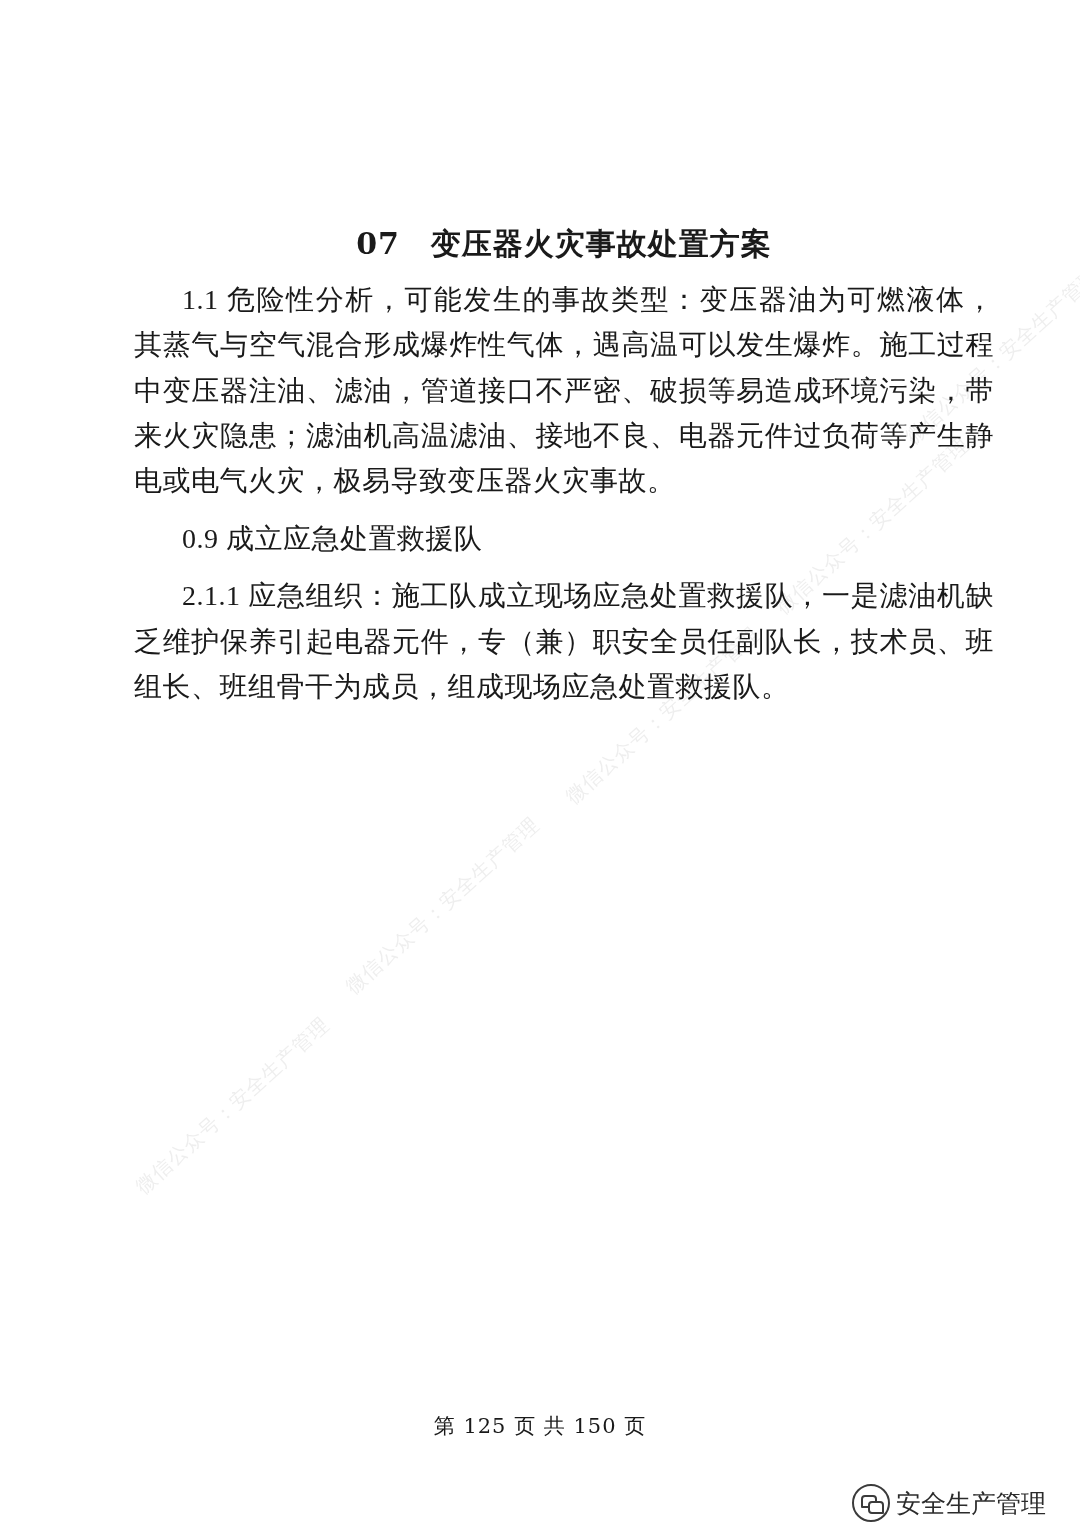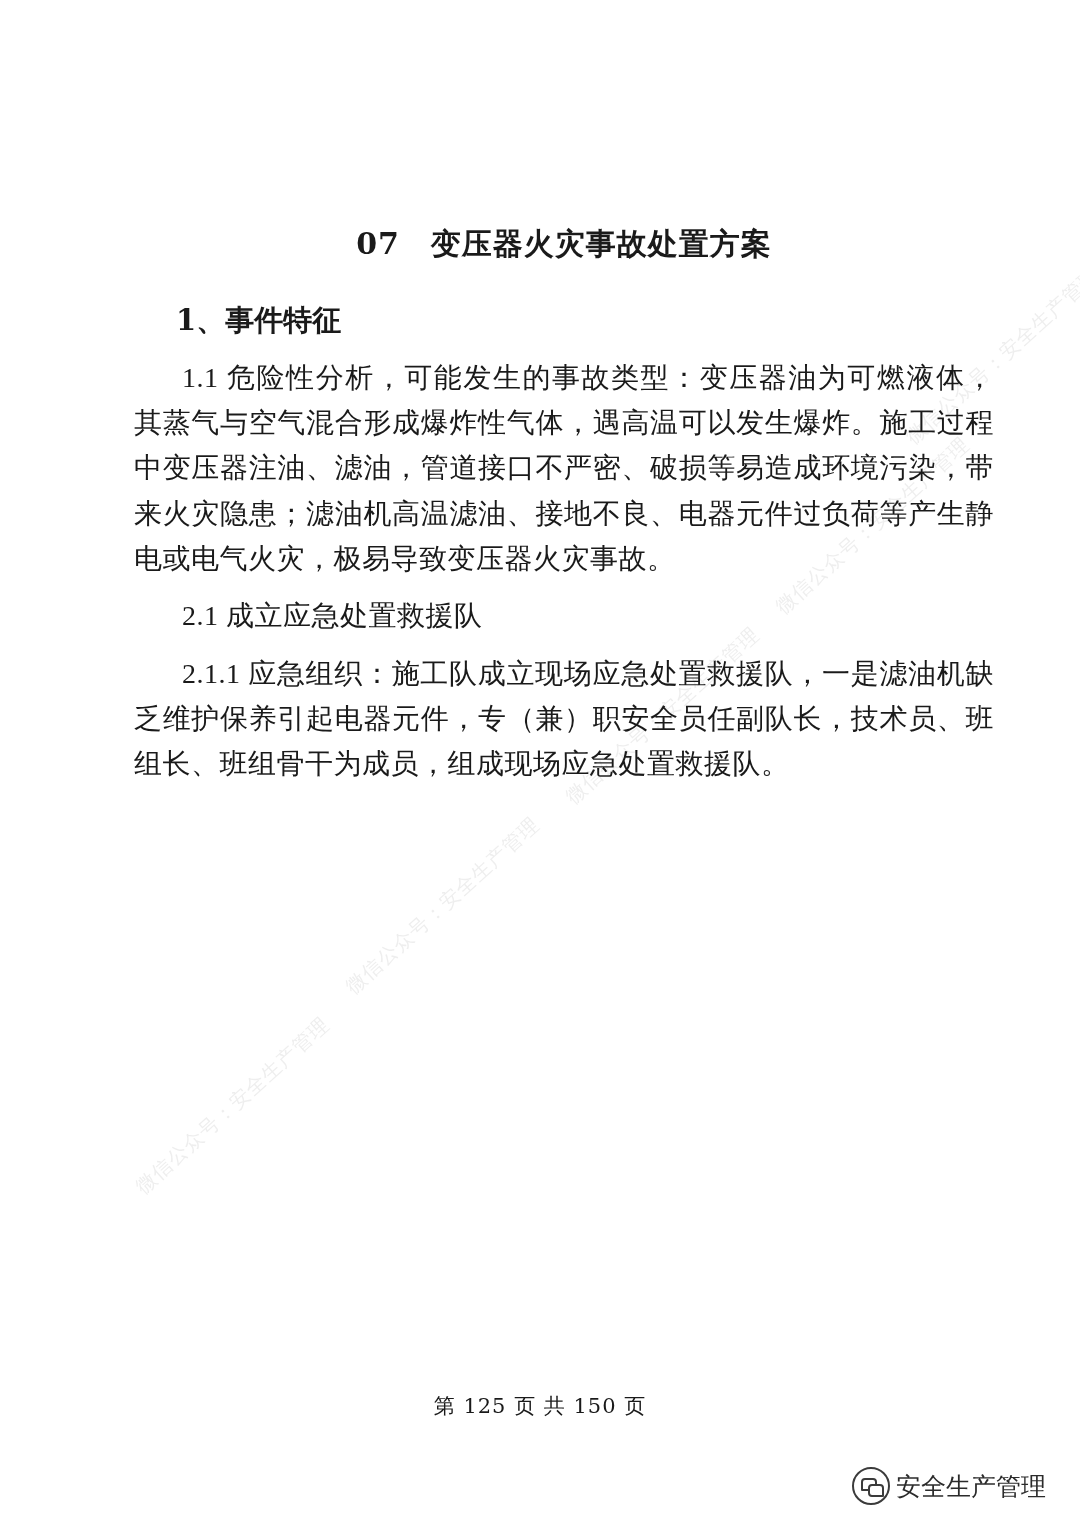--- a/index.html
+++ b/index.html
@@ -72,32 +72,32 @@
     text-indent: 48px;
     text-align: justify;
     text-justify: inter-ideograph;
     letter-spacing: 0.5px;
     font-family: Liberation Serif, serif;
   }
 
   .footer {
     position: absolute;
     left: 0;
-    bottom: 108px;
+    bottom: 88px;
     width: 1080px;
     text-align: center;
     font-size: 21px;
     letter-spacing: 1px;
     z-index: 1;
   }
 
   .brand-badge {
     position: absolute;
     right: 34px;
-    bottom: 23px;
+    bottom: 6px;
     display: flex;
     align-items: center;
     gap: 6px;
     z-index: 2;
   }
   .brand-icon {
     width: 34px;
     height: 34px;
     border: 2.5px solid #3b3b3b;
     border-radius: 50%;
@@ -139,24 +139,23 @@
   <div class="wm" style="left:340px; top:980px;">微信公众号：安全生产管理</div>
   <div class="wm" style="left:560px; top:790px;">微信公众号：安全生产管理</div>
   <div class="wm" style="left:770px; top:600px;">微信公众号：安全生产管理</div>
   <div class="wm" style="left:900px; top:430px;">微信公众号：安全生产管理</div>
 </div>
 
 <div class="page">
 
   <h1 class="doc-title">07　变压器火灾事故处置方案</h1>
 
-  <h2 class="section-heading">1、事件特征</h2>
   <p class="body-text">1.1 危险性分析，可能发生的事故类型：变压器油为可燃液体，其蒸气与空气混合形成爆炸性气体，遇高温可以发生爆炸。施工过程中变压器注油、滤油，管道接口不严密、破损等易造成环境污染，带来火灾隐患；滤油机高温滤油、接地不良、电器元件过负荷等产生静电或电气火灾，极易导致变压器火灾事故。</p>
 
-  <p class="body-text">2.1 成立应急处置救援队</p>
+  <p class="body-text">0.9 成立应急处置救援队</p>
   <p class="body-text">2.1.1 应急组织：施工队成立现场应急处置救援队，一是滤油机缺乏维护保养引起电器元件，专（兼）职安全员任副队长，技术员、班组长、班组骨干为成员，组成现场应急处置救援队。</p>
 
 </div>
 
 <div class="footer">第 125 页 共 150 页</div>
 
 <div class="brand-badge">
   <span class="brand-icon"></span>
   <span class="brand-text">安全生产管理</span>
 </div>

